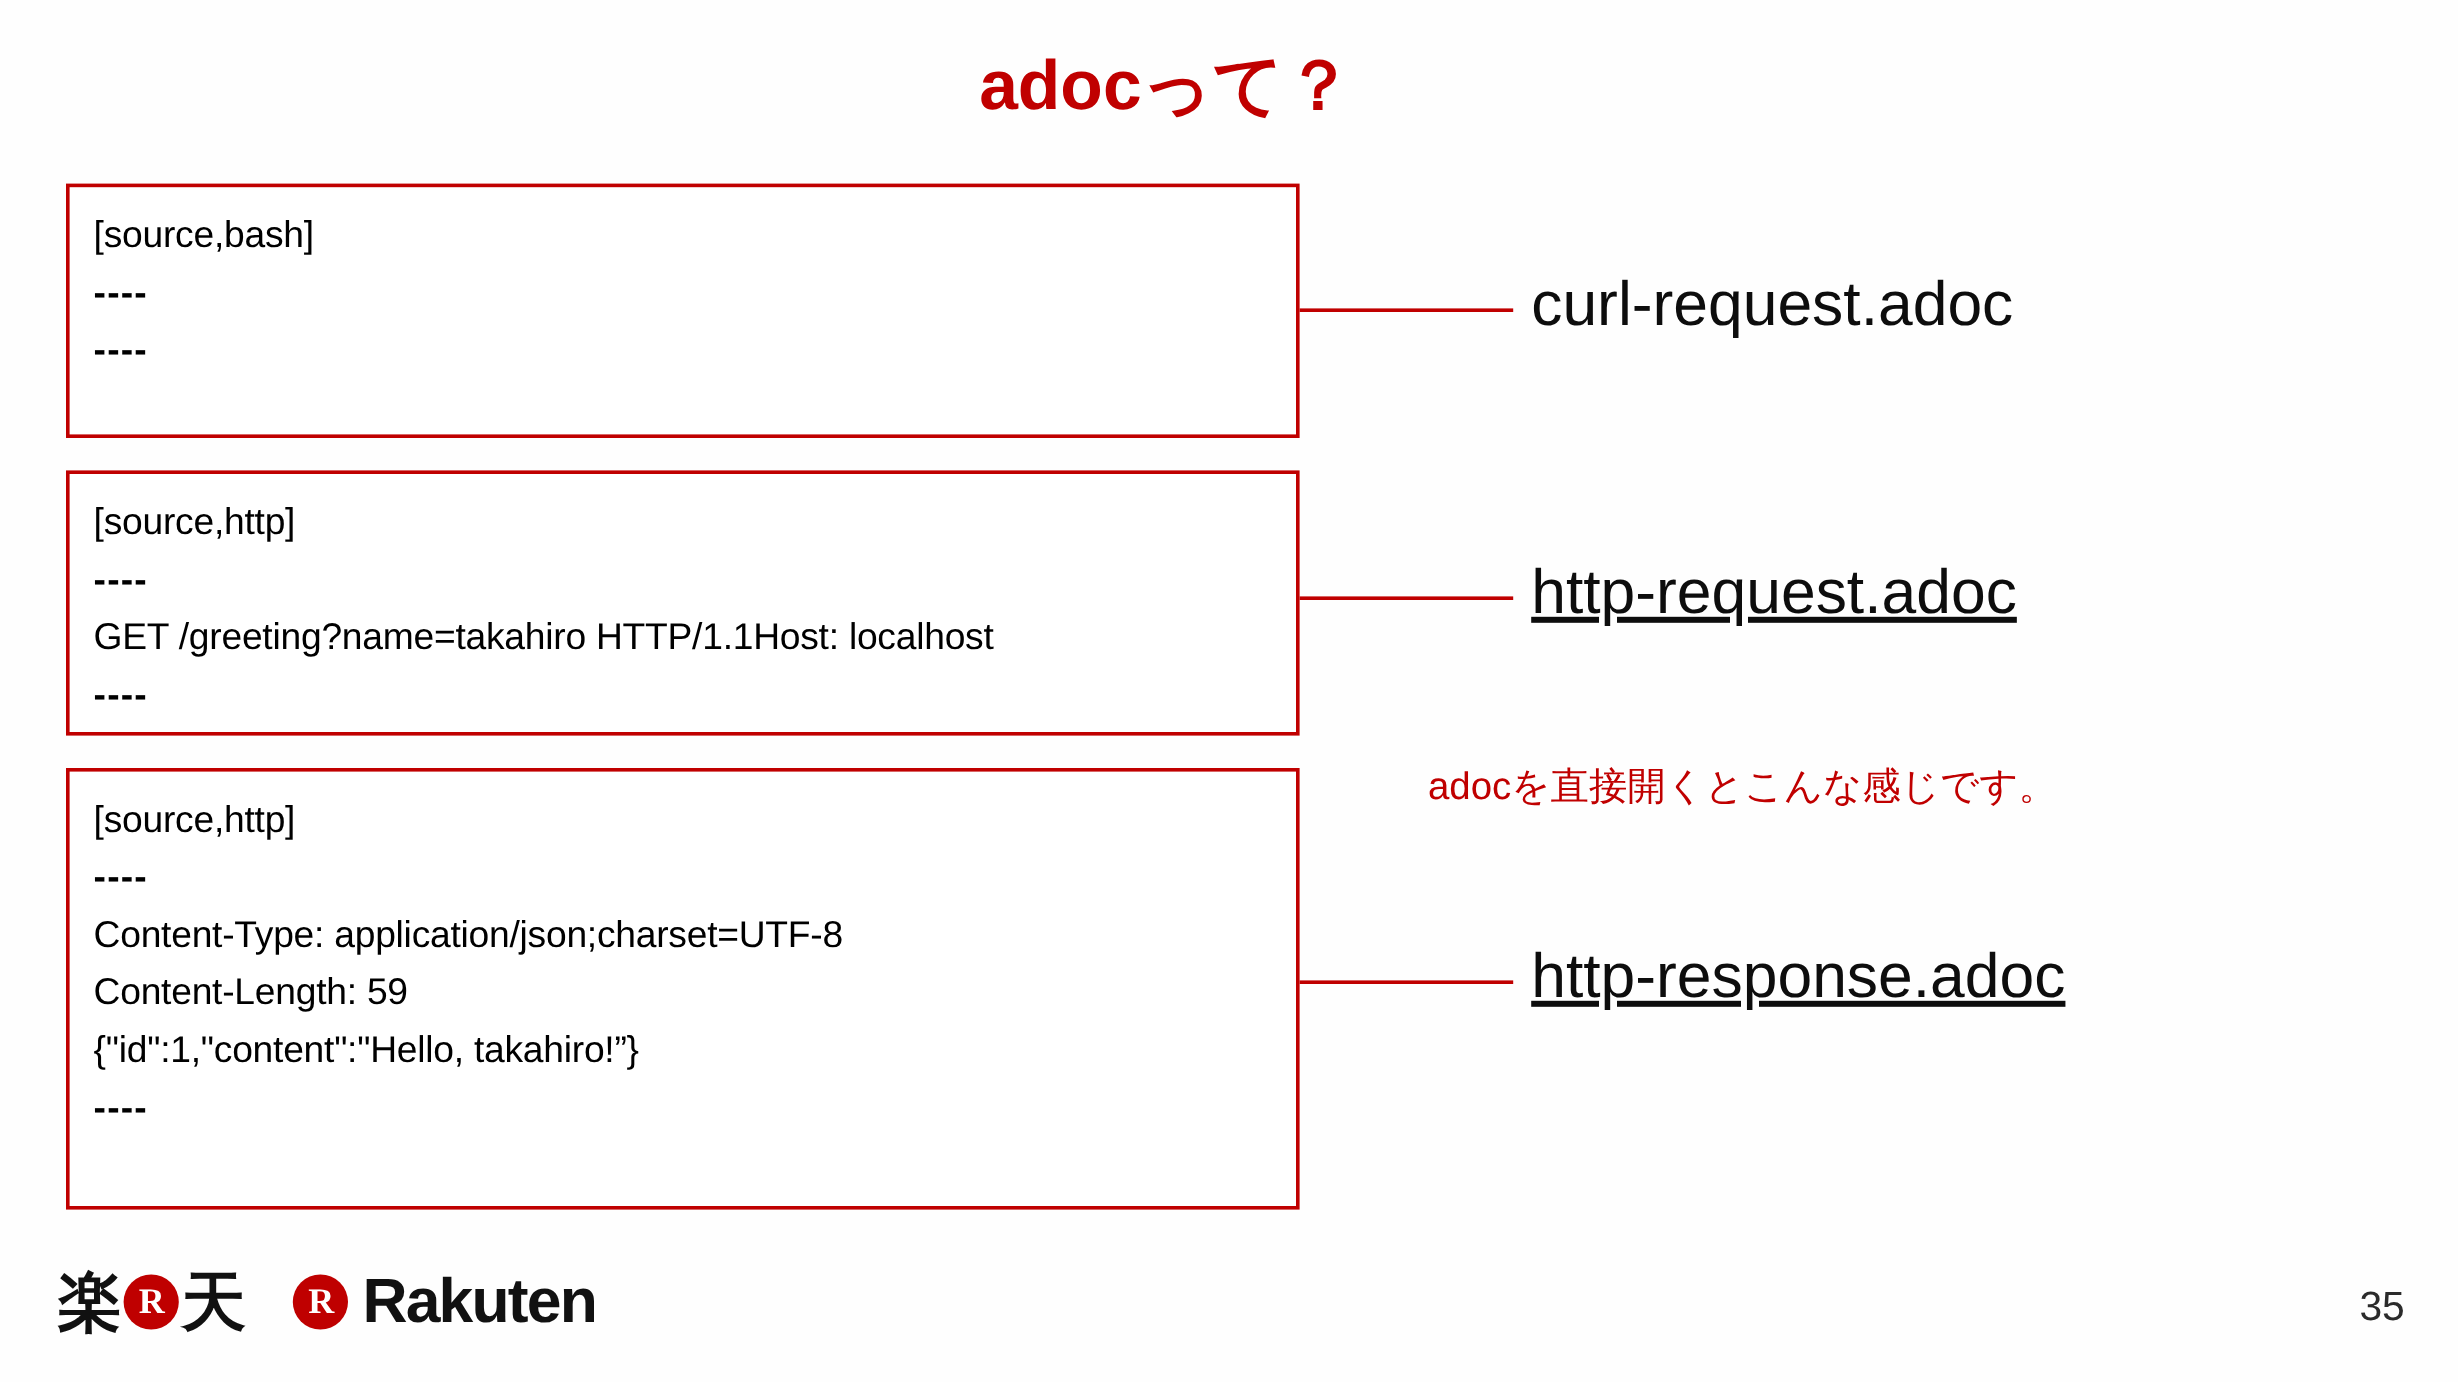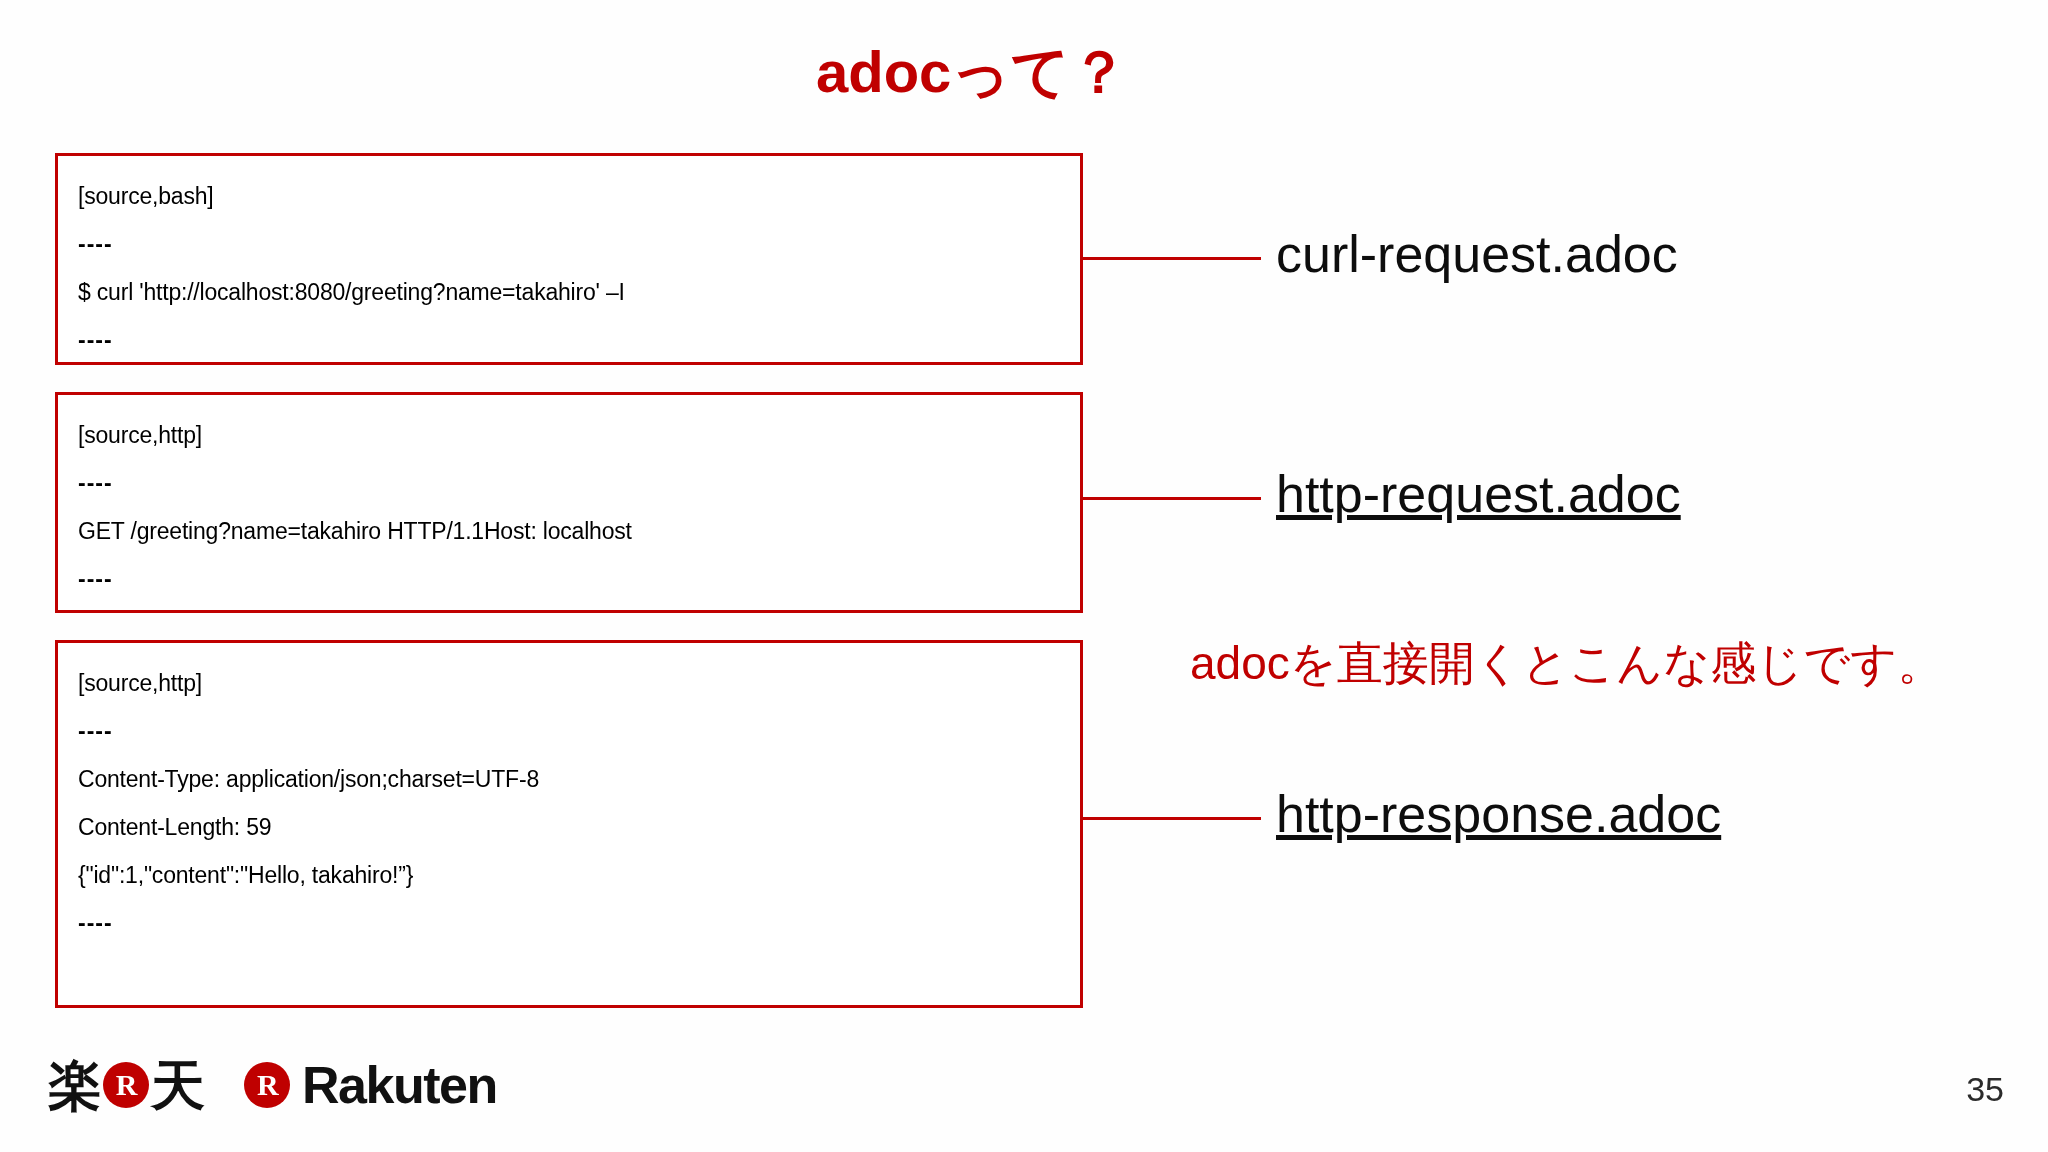--- a/index.html
+++ b/index.html
@@ -50,21 +50,21 @@
     border: 3px solid #C00000;
     background: #ffffff;
     padding: 16px 0 16px 20px;
   }
   #box-1 { top: 153px;  height: 212px; }
   #box-2 { top: 392px;  height: 221px; }
   #box-3 { top: 640px;  height: 368px; }
 
   .code-line {
     font-family: "Liberation Sans", "DejaVu Sans", sans-serif;
-    font-size: 23px;
+    font-size: 31px;
     line-height: 48px;
     color: #000000;
     white-space: pre;
     letter-spacing: -0.2px;
   }
   .code-line.delim {
     letter-spacing: 1px;
     font-weight: 600;
   }
 
@@ -92,21 +92,21 @@
   }
   #label-1 { top: 228px; }
   #label-2 { top: 468px; text-decoration: underline; }
   #label-3 { top: 788px; text-decoration: underline; }
 
   
   .annotation {
     position: absolute;
     left: 1190px;
     top: 638px;
-    font-size: 46px;
+    font-size: 32px;
     line-height: 1.1;
     color: #C00000;
     white-space: nowrap;
   }
 
   
   .footer-logos {
     position: absolute;
     left: 48px;
     top: 1058px;
@@ -164,21 +164,20 @@
 
 <div class="slide">
 
   <div class="slide-title">
     <span class="t-shift">adocって？</span>
   </div>
 
   <div class="code-box" id="box-1">
     <div class="code-line">[source,bash]</div>
     <div class="code-line delim">----</div>
-    <div class="code-line">$ curl 'http://localhost:8080/greeting?name=takahiro' –I</div>
     <div class="code-line delim">----</div>
   </div>
 
   <div class="code-box" id="box-2">
     <div class="code-line">[source,http]</div>
     <div class="code-line delim">----</div>
     <div class="code-line">GET /greeting?name=takahiro HTTP/1.1Host: localhost</div>
     <div class="code-line delim">----</div>
   </div>
 

